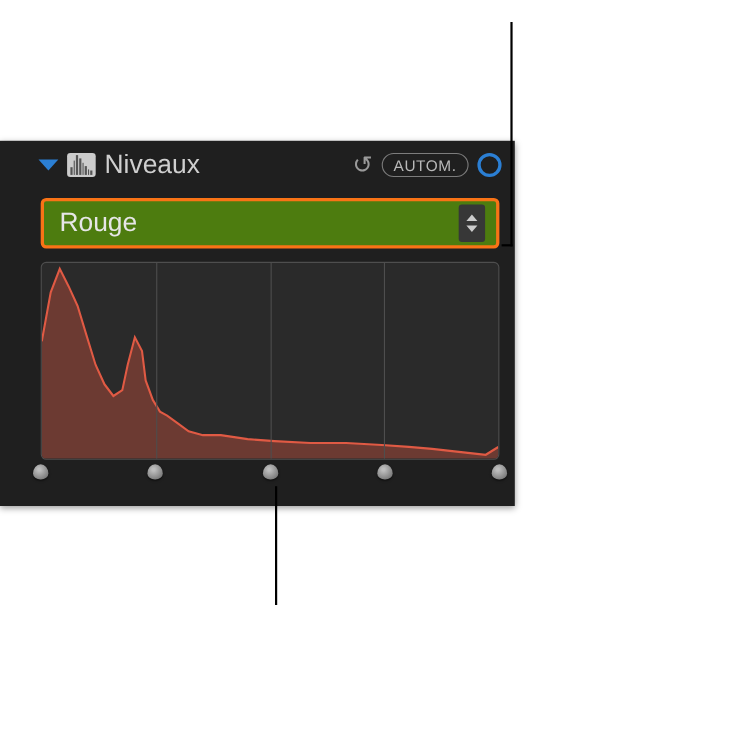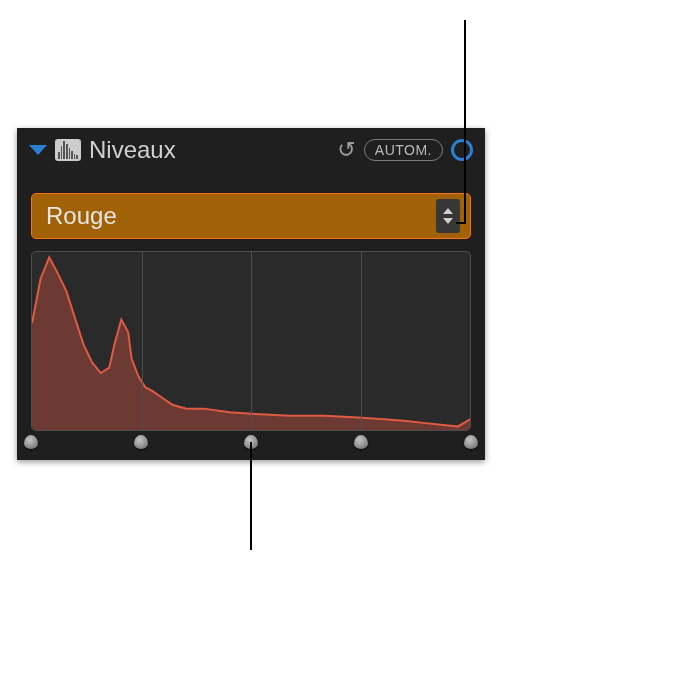--- a/index.html
+++ b/index.html
@@ -1,24 +1,25 @@
 <!DOCTYPE html>
 <html><head>
 <meta charset="utf-8">
 <style>
   * { box-sizing: border-box; margin: 0; padding: 0; }
   html, body { width: 679px; height: 684px; background: #fff; font-family: -apple-system, "Helvetica Neue", Arial, sans-serif; }
   .panel {
     position: absolute;
-    left: 17px;
+    left: 0;
     top: 128px;
     width: 468px;
     height: 332px;
     background: #1f1f1f;
     box-shadow: 0 2px 6px rgba(0,0,0,0.4);
+    padding-left: 23px;
   }
   .header {
     display: flex;
     align-items: center;
     height: 44px;
     padding: 0 12px;
     gap: 8px;
   }
   .disclosure {
     width: 0; height: 0;
@@ -61,24 +62,24 @@
     cursor: pointer;
     text-align: center;
   }
   .ring {
     width: 22px; height: 22px;
     border: 3px solid #2b7fd4;
     border-radius: 50%;
     cursor: pointer;
   }
   .dropdown {
-    margin: 21px 14px 0 14px;
+    margin: 8px 14px 0 14px;
     height: 46px;
-    background: #a16207;
-    border: 1px solid #f97316;
+    background: #4d7c0f;
+    border: 3px solid #f97316;
     border-radius: 5px;
     display: flex;
     align-items: center;
     padding: 0 10px 0 14px;
     cursor: pointer;
     position: relative;
   }
   .dropdown-label {
     color: #e6e6e6;
     font-size: 24px;

